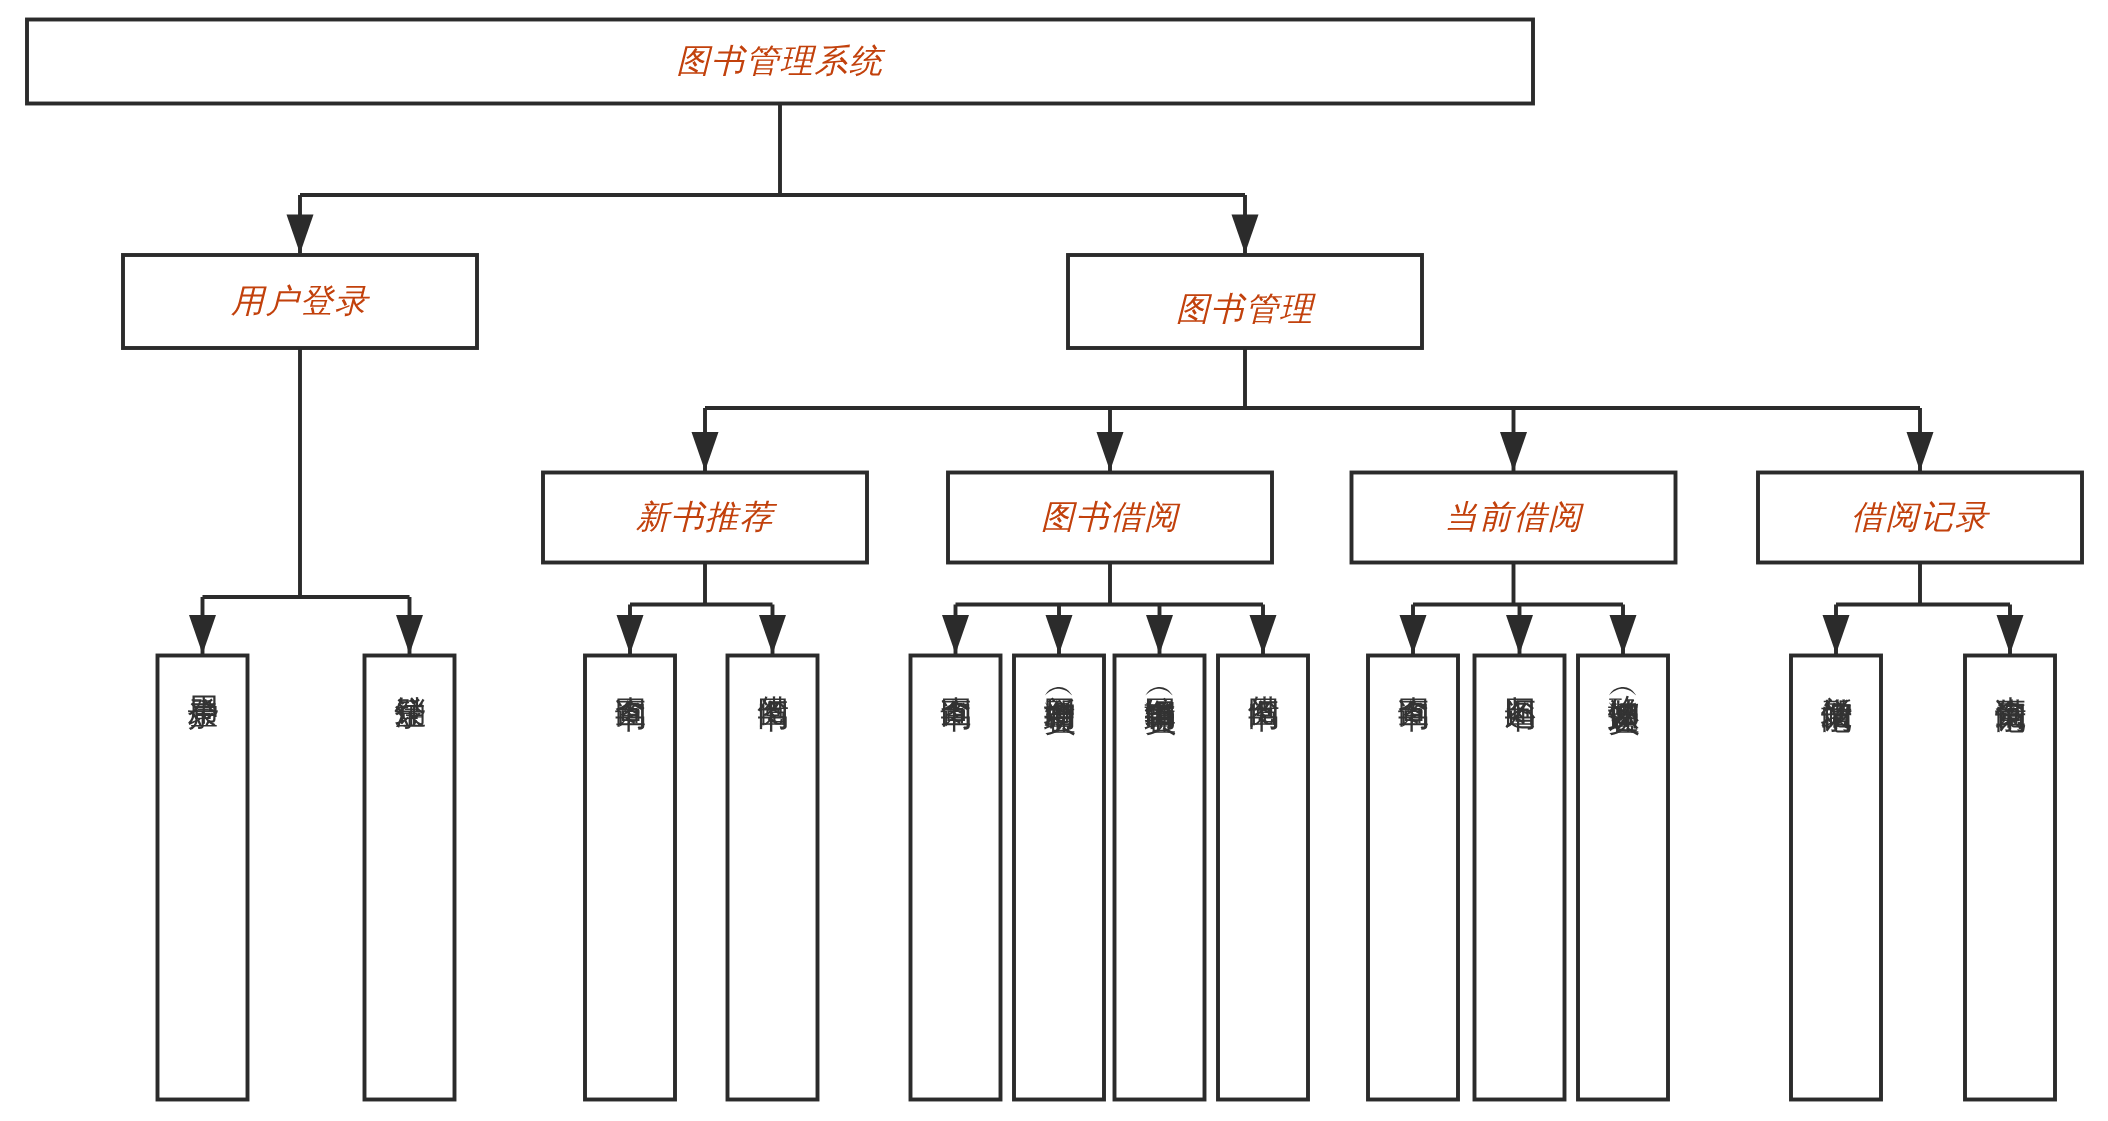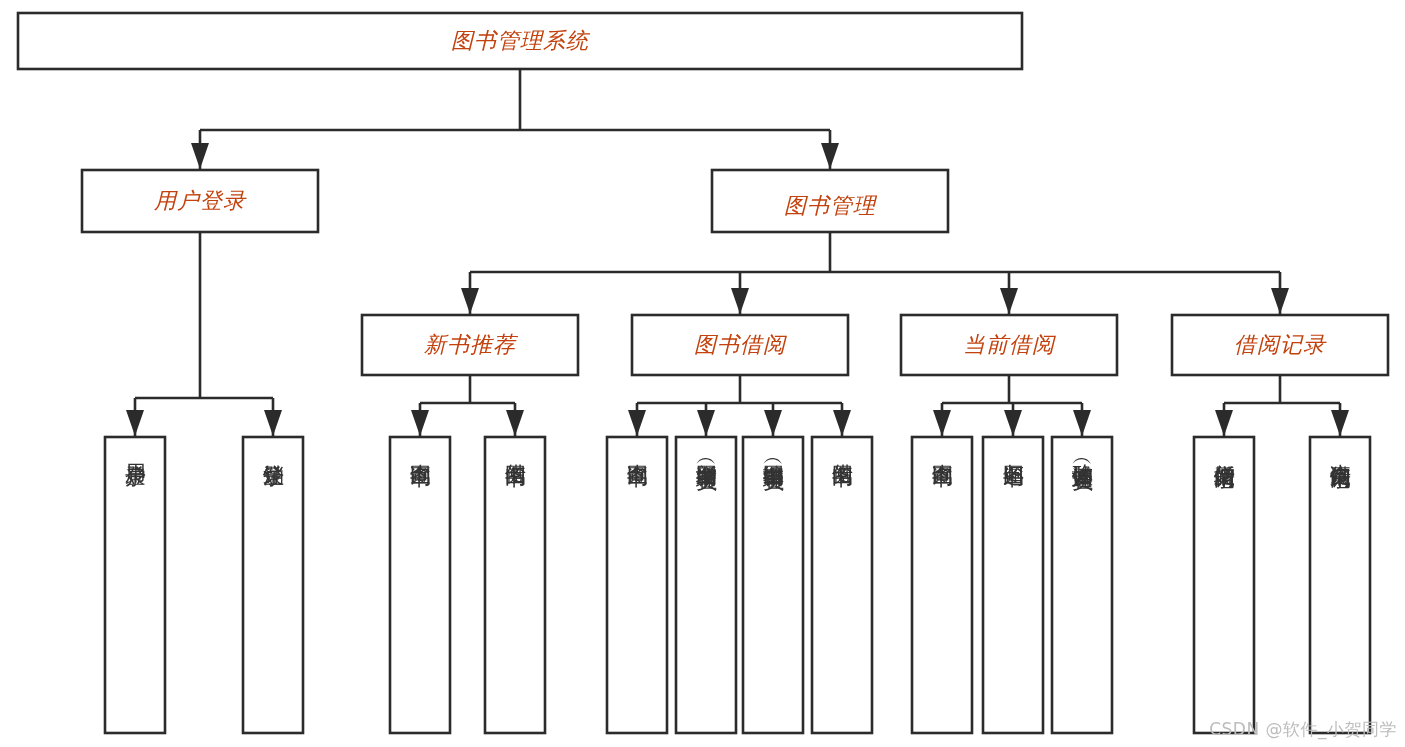--- a/index.html
+++ b/index.html
@@ -223,14 +223,13 @@
       <div class="vert-text-box" style="left: 1052px; top: 447px; width: 60px; height: 276px;">
         <div class="vert-text">确认归还（管理员）</div>
       </div>
       <div class="vert-text-box" style="left: 1194px; top: 447px; width: 60px; height: 276px;">
         <div class="vert-text">新增借阅记录</div>
       </div>
       <div class="vert-text-box" style="left: 1310px; top: 447px; width: 60px; height: 276px;">
         <div class="vert-text">查询借阅记录</div>
       </div>
     </div>
-  <div id="watermark">CSDN @软件_小贺同学</div>
 </div>
 
 </body></html>

